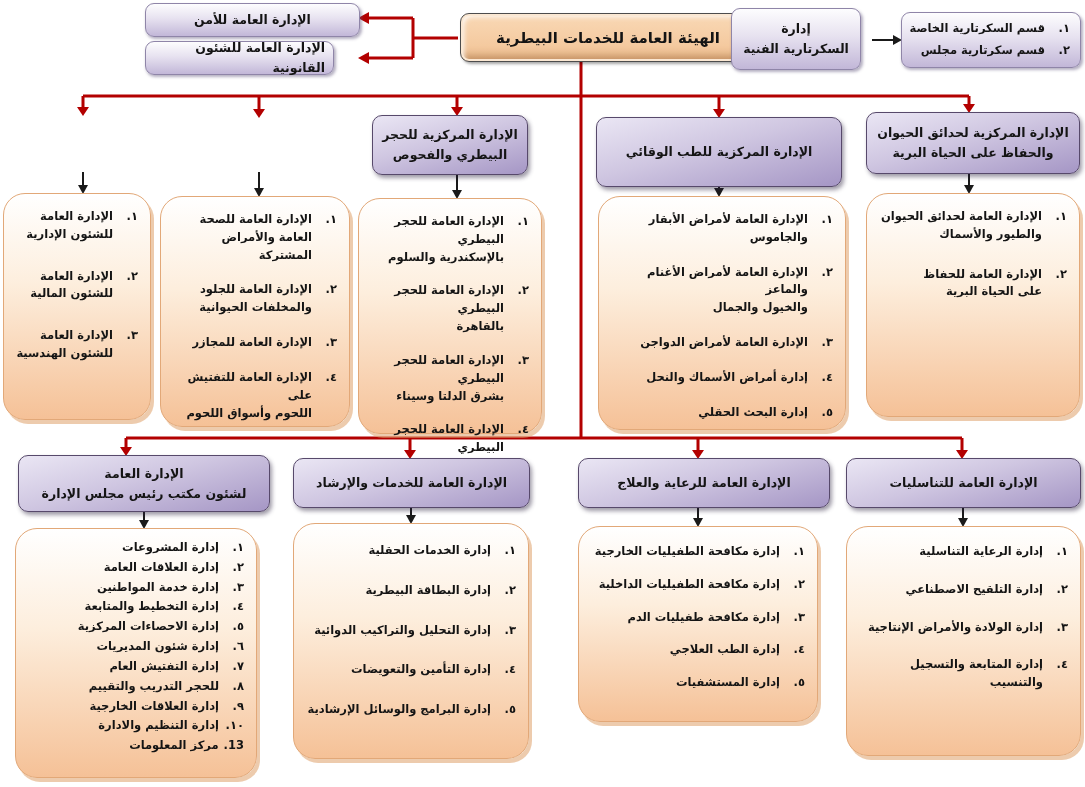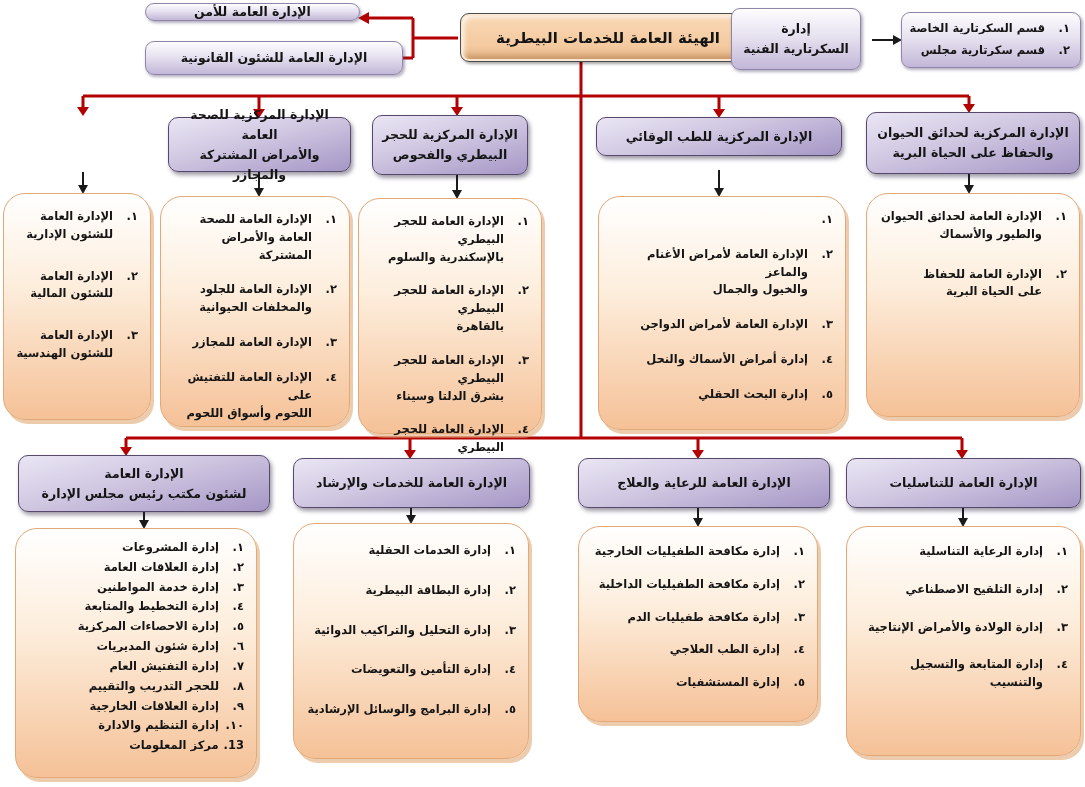--- a/index.html
+++ b/index.html
@@ -94,24 +94,24 @@
       <polygon points="406,515 416,515 411,524"></polygon>
       <polygon points="693,518 703,518 698,527"></polygon>
       <polygon points="958,518 968,518 963,527"></polygon>
     </g>
   </svg>
 
   <div class="node title3d" style="left:460px;top:13px;width:296px;height:49px;border-radius:9px;">
     <span>الهيئة العامة للخدمات البيطرية</span>
   </div>
 
-  <div class="node lav" style="left:145px;top:3px;width:215px;height:18px;">
+  <div class="node lav" style="left:145px;top:3px;width:215px;height:34px;">
     <span>الإدارة العامة للأمن</span>
   </div>
-  <div class="node lav" style="left:145px;top:41px;width:258px;height:34px;">
+  <div class="node lav" style="left:145px;top:41px;width:189px;height:34px;text-align:right;">
     <span>الإدارة العامة للشئون القانونية</span>
   </div>
 
   <div class="node lav" style="left:731px;top:8px;width:130px;height:62px;">
     <span class="pre">إدارة
 السكرتارية الفنية</span>
   </div>
   <div class="node lav dept-list" style="left:901px;top:12px;width:180px;height:56px;">
     <div class="items">
 
@@ -120,29 +120,25 @@
           <span class="txt">قسم السكرتارية الخاصة</span>
         </div>
 
         <div class="item" style="--gap:3px;">
           <span class="num">٢.</span>
           <span class="txt">قسم سكرتارية مجلس</span>
         </div>
       </div>
   </div>
 
-  <div class="node hdr" style="left:168px;top:117px;width:183px;height:55px;">
-    <span class="pre">الإدارة المركزية للصحة العامة
-والأمراض المشتركة والمجازر</span>
-  </div>
   <div class="node hdr" style="left:372px;top:115px;width:156px;height:60px;">
     <span class="pre">الإدارة المركزية للحجر
 البيطري والفحوص</span>
   </div>
-  <div class="node hdr" style="left:596px;top:117px;width:246px;height:39px;">
+  <div class="node hdr" style="left:596px;top:117px;width:246px;height:70px;">
     <span class="pre">الإدارة المركزية للطب الوقائي</span>
   </div>
   <div class="node hdr" style="left:866px;top:112px;width:214px;height:62px;">
     <span class="pre">الإدارة المركزية لحدائق الحيوان
 والحفاظ على الحياة البرية</span>
   </div>
 
   <div class="node list-box" style="left:3px;top:193px;width:148px;height:227px;">
     <div class="items">
 
@@ -218,20 +214,21 @@
           <span class="txt">الإدارة العامة للحجر البيطري
 للوجه القبلي والبحر الأحمر</span>
         </div>
       </div>
   </div>
   <div class="node list-box" style="left:598px;top:196px;width:248px;height:234px;">
     <div class="items">
 
         <div class="item" style="--gap:17px;">
           <span class="num">١.</span>
+          <span class="txt">الإدارة العامة لأمراض الأبقار والجاموس</span>
         </div>
 
         <div class="item" style="--gap:17px;">
           <span class="num">٢.</span>
           <span class="txt">الإدارة العامة لأمراض الأغنام والماعز
 والخيول والجمال</span>
         </div>
 
         <div class="item" style="--gap:17px;">
           <span class="num">٣.</span>

